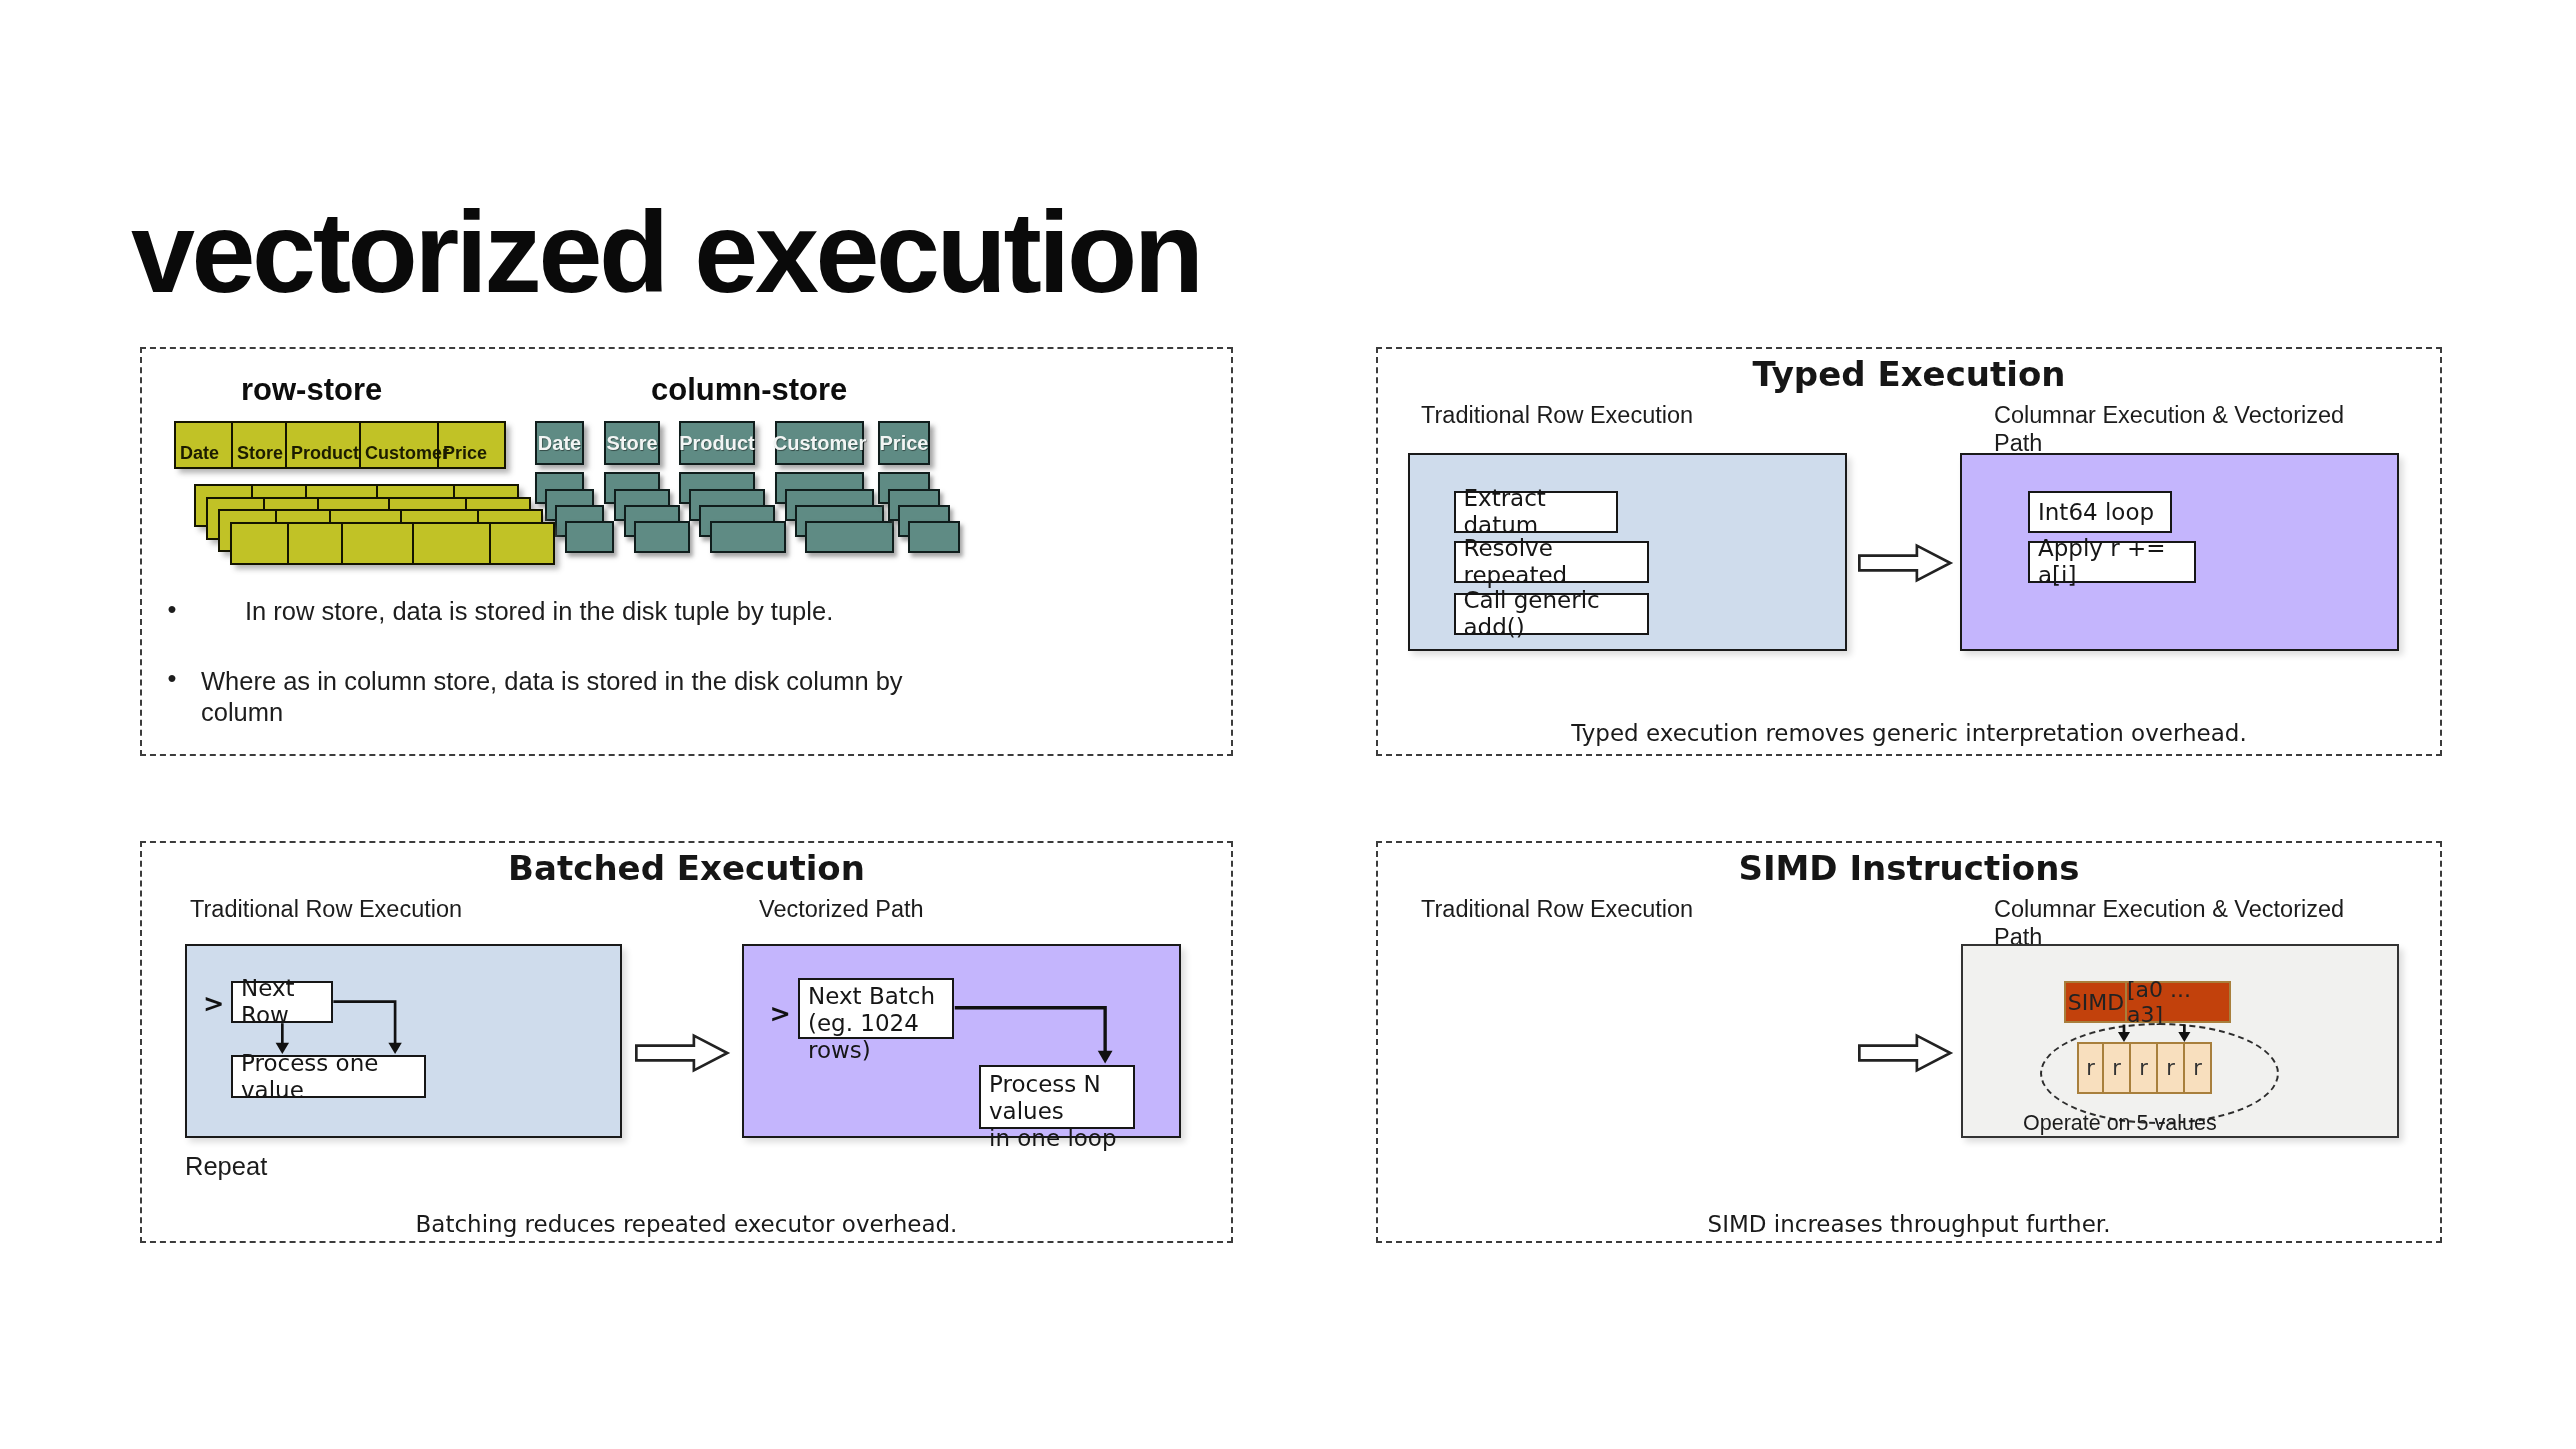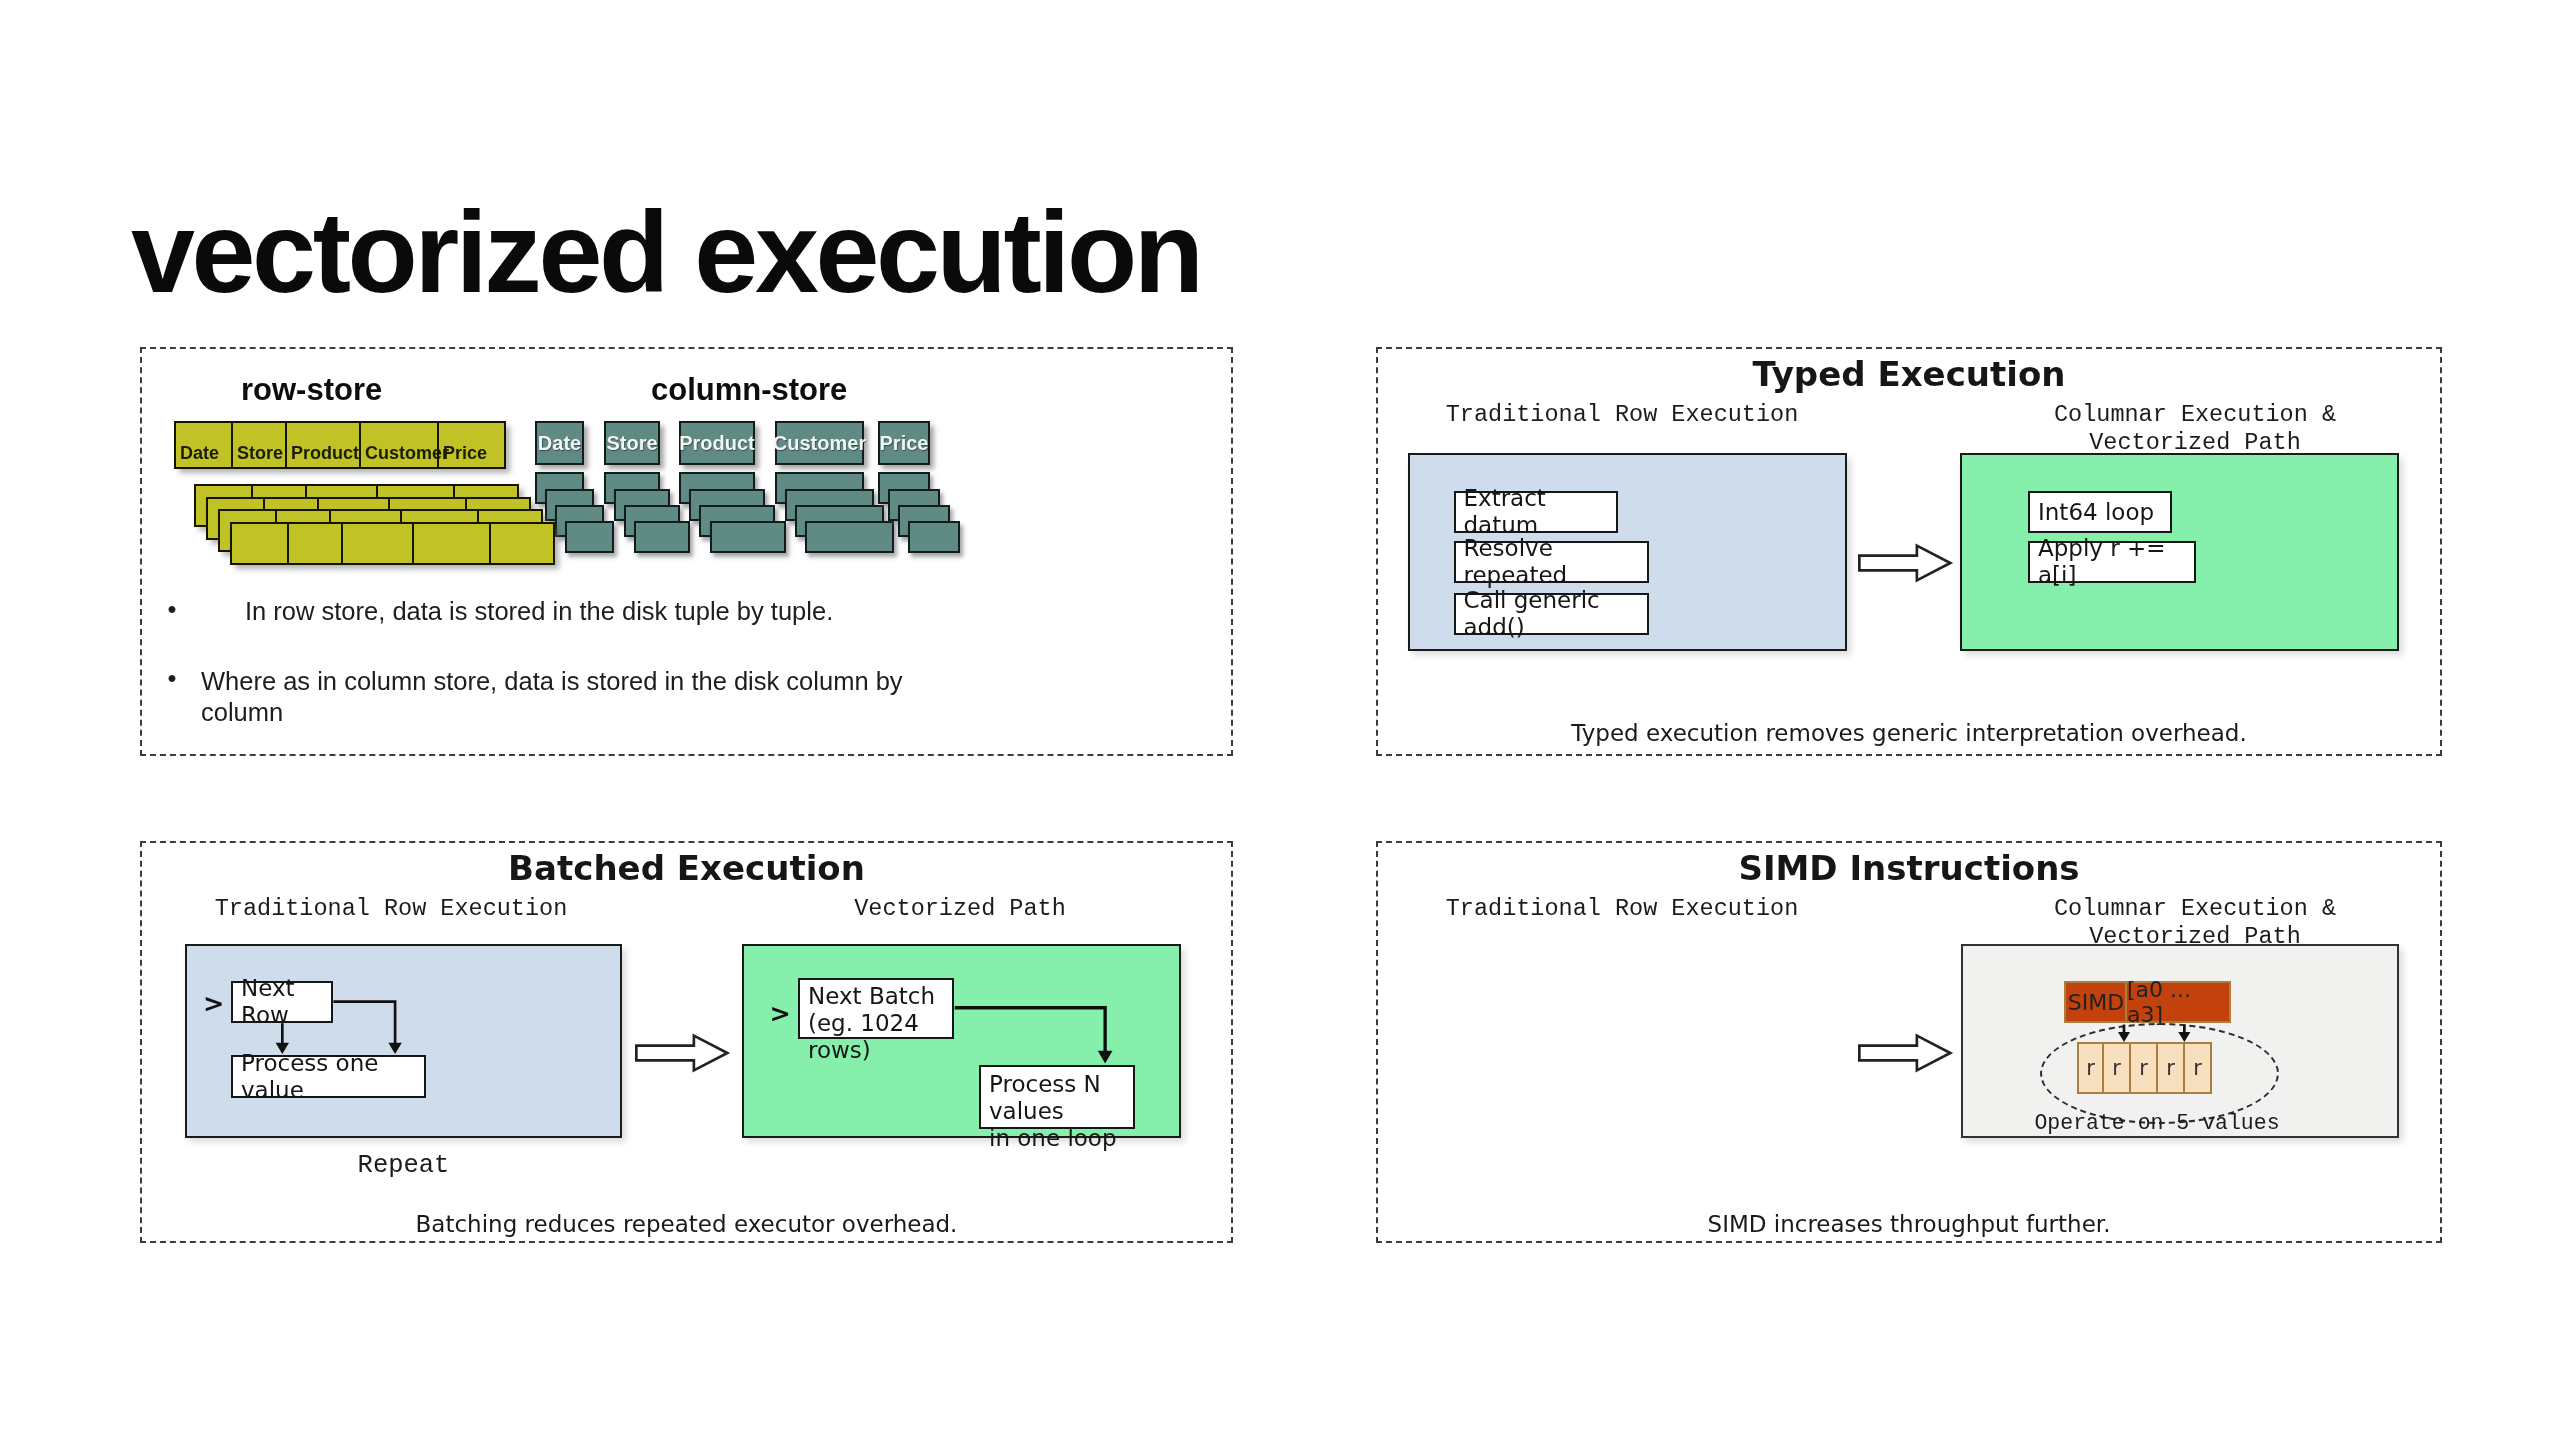--- a/index.html
+++ b/index.html
@@ -3,28 +3,28 @@
 <meta charset="utf-8">
 <style>
   html,body{margin:0;padding:0;background:#ffffff;}
   .stage{position:relative;width:2576px;height:1449px;background:#ffffff;overflow:hidden;
          font-family:"Liberation Sans",sans-serif;color:#111;}
   .title{position:absolute;left:131px;top:115px;font-size:115px;font-weight:700;
          letter-spacing:-3.4px;color:#0a0a0a;line-height:1.05;}
   .panel{position:absolute;border:2px dashed #3c3c3c;box-sizing:border-box;}
   .ptitle{position:absolute;left:0;width:100%;text-align:center;
           font-family:"DejaVu Sans",sans-serif;font-weight:700;font-size:34px;color:#161616;}
-  .plabel{position:absolute;text-align:center;font-family:Liberation Mono, monospace;
+  .plabel{position:absolute;text-align:left;font-family:Liberation Sans, sans-serif;
           font-size:23.5px;color:#1c1c1c;line-height:28px;}
   .pcaption{position:absolute;left:0;width:100%;text-align:center;
           font-family:"DejaVu Sans",sans-serif;font-size:23px;color:#1a1a1a;line-height:27px;}
   .bigbox{position:absolute;border:2px solid #1a1a1a;box-sizing:border-box;
           box-shadow:4px 4.7px 6.7px rgba(0,0,0,.14);}
   .bluebox{background:#cfdcec;}
-  .yellowbox{background:#86efac;}
+  .yellowbox{background:#c4b5fd;}
   .graybox{background:#f1f1ef;border-color:#333;}
   .wbox{position:absolute;background:#ffffff;border:2px solid #161616;box-sizing:border-box;
         font-family:"DejaVu Sans",sans-serif;font-size:23px;color:#161616;
         display:flex;align-items:center;padding-left:8px;line-height:27px;}
   .cursor{position:absolute;font-family:"DejaVu Sans",sans-serif;font-size:25.5px;
           font-weight:700;color:#111;}
   .svglayer{position:absolute;left:0;top:0;pointer-events:none;overflow:visible;}
   
   .storehead{position:absolute;font-size:31px;font-weight:700;color:#0d0d0d;text-align:left;}
   .rtable{position:absolute;display:flex;border:2px solid #141400;background:#c1c226;

